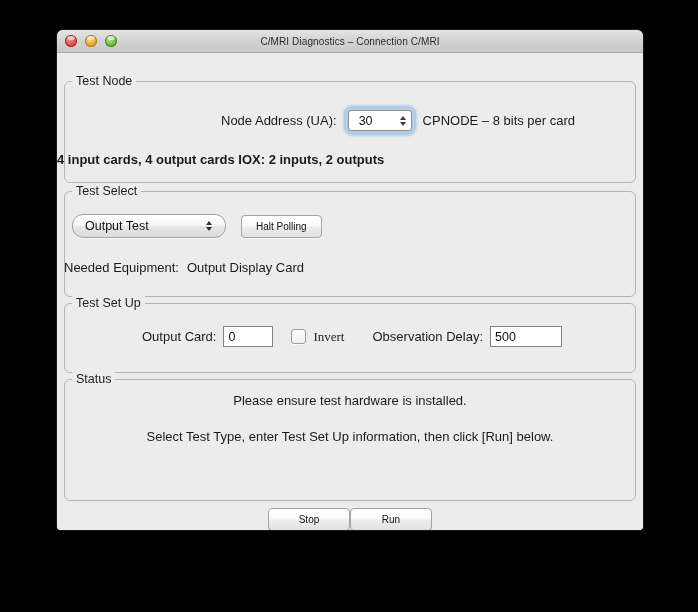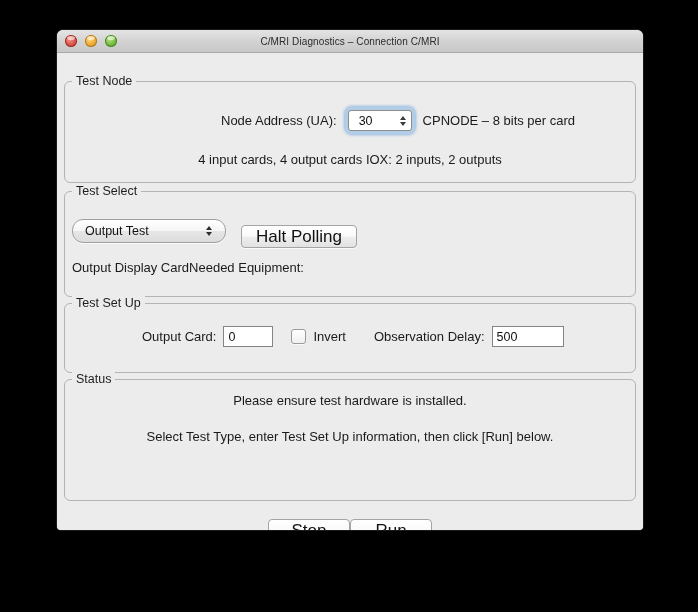--- a/index.html
+++ b/index.html
@@ -199,29 +199,28 @@
   .combo .arrows .up   { border-bottom: 4px solid #2e2e2e; }
   .combo .arrows .down { border-top: 4px solid #2e2e2e; }
 
   
   .btn {
     height: 21px;
     padding: 0 14px;
     border: 1px solid #a4a4a4;
     border-radius: 4px;
     background: linear-gradient(to bottom, #ffffff 0%, #fafafa 45%, #ededed 55%, #e2e2e2 100%);
-    font-size: 17px;
+    font-size: 10px;
     color: #111;
     display: inline-flex;
     align-items: center;
     justify-content: center;
     box-shadow: 0 1px 0 rgba(255,255,255,0.7);
     cursor: default;
     font-family: "Liberation Sans", sans-serif;
-    margin-top: 11px;
   }
 
   
   .field {
     height: 17px;
     border: 1px solid #848484;
     background: #ffffff;
     font-size: 12.5px;
     color: #111;
     padding: 1px 4px;
@@ -290,53 +289,53 @@
           <span class="val">30</span>
           <span class="stepper">
             <span class="up"></span>
             <span class="down"></span>
           </span>
         </span>
       </span>
       <span class="lbl" style="margin-left:8px;">CPNODE – 8 bits per card</span>
     </div>
 
-    <div class="row" style="top:99px; left:0; width:100%; justify-content:center;">
+    <div class="row" style="top:99px; left:0; width:100%; justify-content:flex-start;font-weight:bold;">
       <span class="lbl">4 input cards, 4 output cards  IOX: 2 inputs, 2 outputs</span>
     </div>
 
     <div class="group" id="grp-suite">
       <span class="group-title">Test Select</span>
     </div>
 
     <div class="row" style="top:161px; left:15px;">
       <span class="combo">
         <span class="combo-label">Output Test</span>
         <span class="arrows">
           <span class="up"></span>
           <span class="down"></span>
         </span>
       </span>
       <span class="btn" style="margin-left:15px;">Halt Polling</span>
     </div>
 
     <div class="row" style="top:207px; left:7px;">
+      <span class="lbl">Needed Equipment:</span>
       <span class="lbl" style="margin-left:8px;">Output Display Card</span>
-      <span class="lbl">Needed Equipment:</span>
     </div>
 
     <div class="group" id="grp-setup">
       <span class="group-title">Test Set Up</span>
     </div>
 
     <div class="row" style="top:273px; left:85px;">
       <span class="lbl">Output Card:</span>
       <span class="field w-small" style="margin-left:7px;">0</span>
       <span class="checkbox" style="margin-left:18px;"></span>
-      <span class="lbl" style="margin-left:7px;">Invert</span>
+      <span class="lbl" style="margin-left:7px;font-family:Liberation Serif, serif;">Invert</span>
       <span class="lbl" style="margin-left:28px;">Observation Delay:</span>
       <span class="field w-med" style="margin-left:7px;">500</span>
     </div>
 
     <div class="group" id="grp-status">
       <span class="group-title">Status</span>
     </div>
 
     <div class="status-line" style="top:340px;">Please ensure test hardware is installed.</div>
     <div class="status-line" style="top:376px;">Select Test Type, enter Test Set Up information, then click [Run] below.</div>

